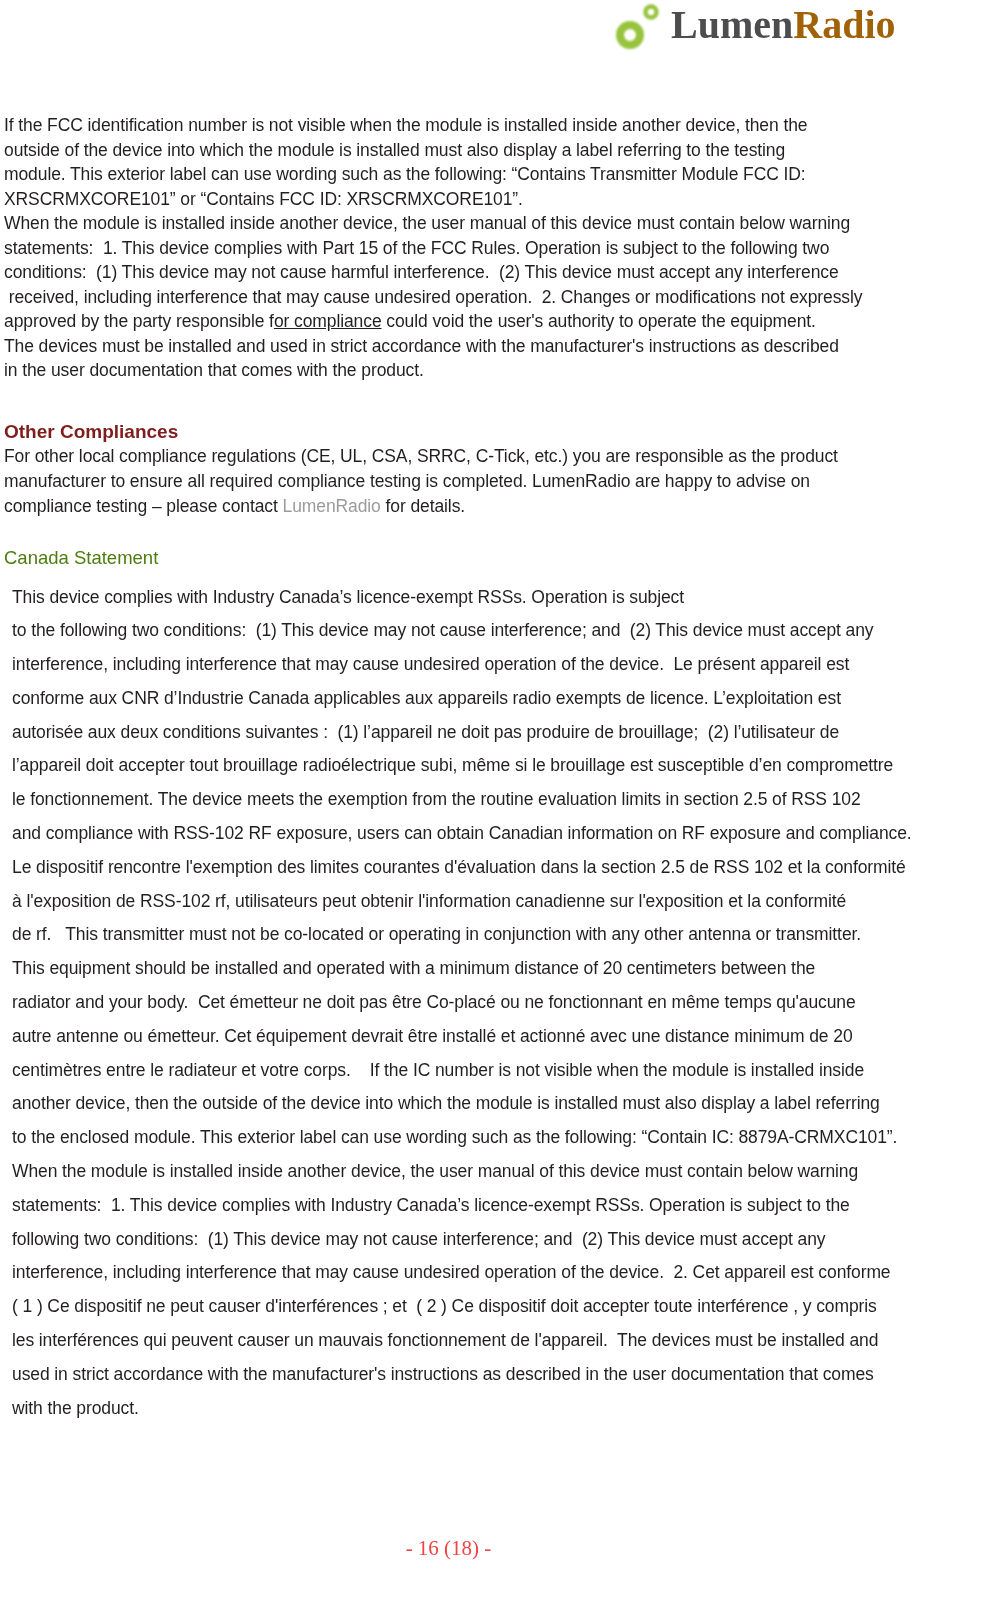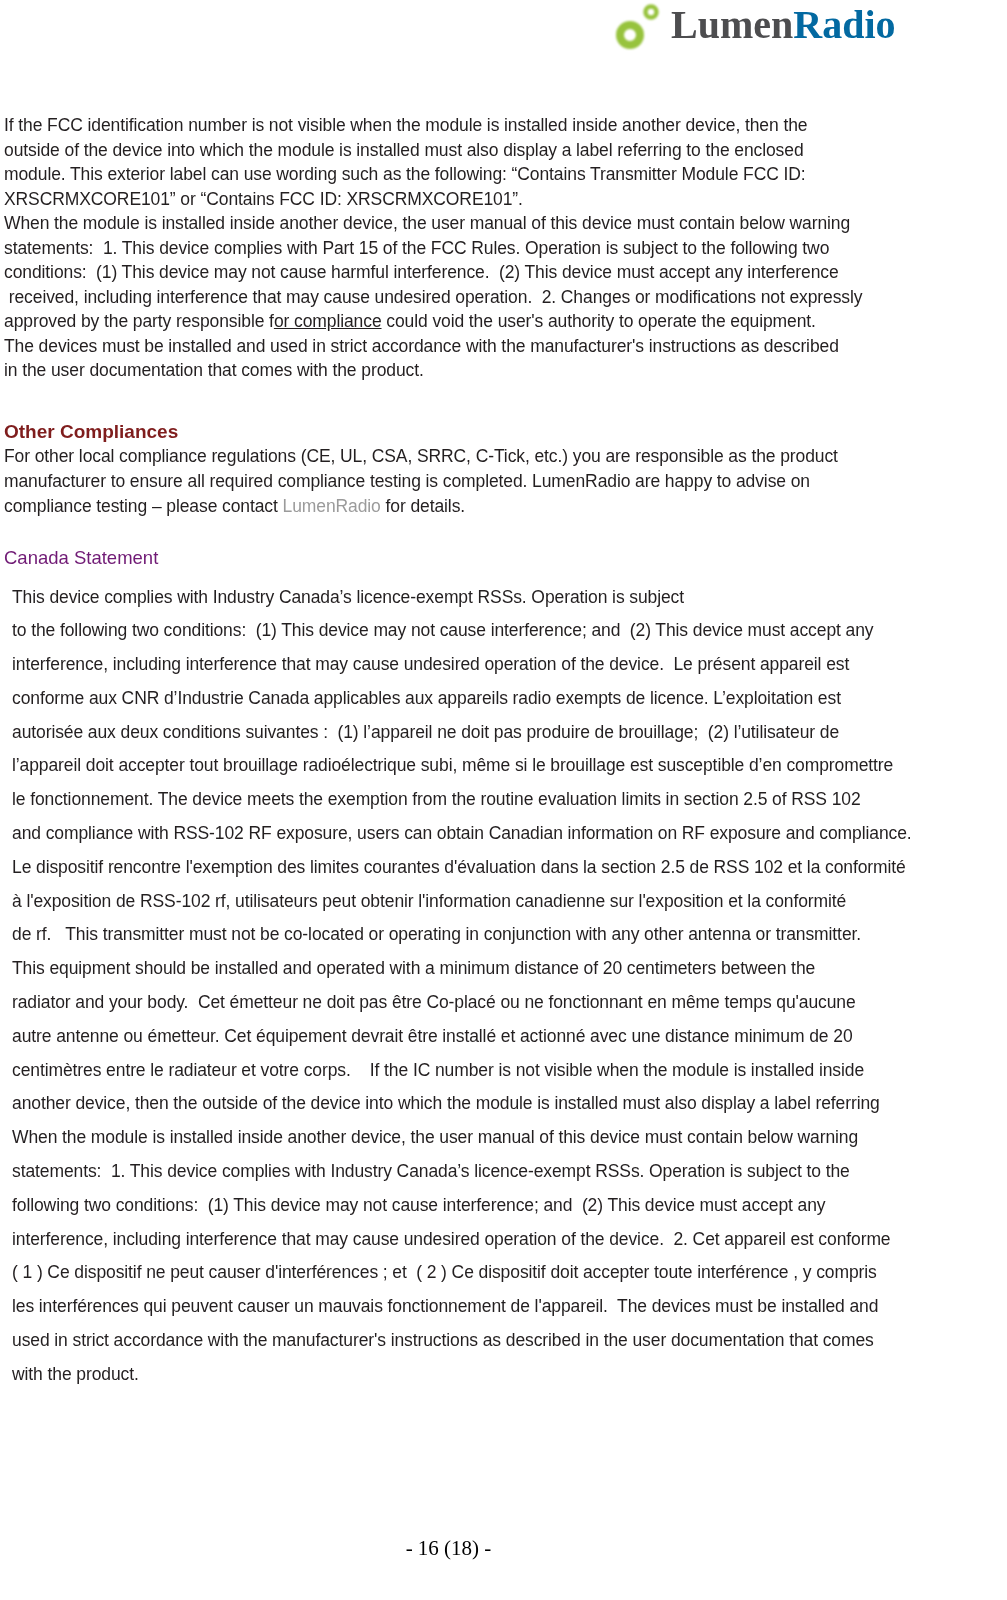--- a/index.html
+++ b/index.html
@@ -15,48 +15,48 @@
     position: absolute; top: 2px; left: 616px;
     display: flex; align-items: flex-start;
   }
   .logo svg { filter: blur(0.8px); margin-top: 1px; }
   .brand {
     font-family: "Liberation Serif", serif;
     font-size: 40px; font-weight: 600; line-height: 46px;
     margin-left: 7px; white-space: nowrap;
   }
   .brand-dark  { color: #4d4d4f; }
-  .brand-green { color: #0369a1; }
+  .brand-green { color: #a16207; }
 
   main { position: absolute; top: 113px; left: 4px; right: 8px; }
   .line {
     white-space: pre;
     overflow: hidden;
     letter-spacing: -0.1px;
   }
   .p1 .line { font-size: 17.5px; line-height: 24.5px; }
   .gray-heading {
     margin: 37px 0 0 0;
     font-size: 19px; font-weight: bold; color: #7f1d1d; line-height: 24px;
   }
   .p2 { margin-top: 0; }
   .p2 .line { font-size: 17.5px; line-height: 25px; }
   .sub-heading {
     margin: 27px 0 0 0;
-    font-size: 18.5px; font-weight: normal; color: #701a75; line-height: 24px;
+    font-size: 18.5px; font-weight: normal; color: #4d7c0f; line-height: 24px;
   }
   .p3 { margin-top: 11px; margin-left: 8px; }
   .p3 .line { font-size: 17.5px; line-height: 33.8px; }
   .underline { text-decoration: underline; }
   .brand-gray { color: #9b9b9b; cursor: pointer; }
   footer {
     position: absolute; top: 1536px; left: 0; width: 1007px;
     text-align: center;
     font-family: "Liberation Serif", serif;
-    font-size: 21px; color: #000000;
+    font-size: 21px; color: #ef4444;
     padding-right: 110px; box-sizing: border-box;
   }
 </style>
 </head>
 <body>
 
 <div class="page">
 
   <header class="logo">
     <svg width="48" height="48" viewBox="0 0 48 48" aria-hidden="true">
@@ -64,21 +64,21 @@
       <circle cx="35" cy="9" r="5.5" fill="none" stroke="#97c33d" stroke-width="4.5"></circle>
     </svg>
     <span class="brand"><span class="brand-dark">Lumen</span><span class="brand-green">Radio</span></span>
   </header>
 
   <main>
 
     <section class="para p1">
       <div>
           <div class="line">If the FCC identification number is not visible when the module is installed inside another device, then the</div>
-          <div class="line">outside of the device into which the module is installed must also display a label referring to the enclosed</div>
+          <div class="line">outside of the device into which the module is installed must also display a label referring to the testing</div>
           <div class="line">module. This exterior label can use wording such as the following: “Contains Transmitter Module FCC ID:</div>
           <div class="line">XRSCRMXCORE101” or “Contains FCC ID: XRSCRMXCORE101”.</div>
           <div class="line">When the module is installed inside another device, the user manual of this device must contain below warning</div>
           <div class="line">statements:  1. This device complies with Part 15 of the FCC Rules. Operation is subject to the following two</div>
           <div class="line">conditions:  (1) This device may not cause harmful interference.  (2) This device must accept any interference</div>
           <div class="line"> received, including interference that may cause undesired operation.  2. Changes or modifications not expressly</div>
         </div>
       <div class="line"><span>approved by the party responsible f</span><span class="underline">or compliance</span><span> could void the user's authority to operate the equipment.</span></div>
       <div>
           <div class="line">The devices must be installed and used in strict accordance with the manufacturer's instructions as described</div>
@@ -109,20 +109,21 @@
           <div class="line">le fonctionnement. The device meets the exemption from the routine evaluation limits in section 2.5 of RSS 102</div>
           <div class="line">and compliance with RSS-102 RF exposure, users can obtain Canadian information on RF exposure and compliance.</div>
           <div class="line">Le dispositif rencontre l'exemption des limites courantes d'évaluation dans la section 2.5 de RSS 102 et la conformité</div>
           <div class="line">à l'exposition de RSS-102 rf, utilisateurs peut obtenir l'information canadienne sur l'exposition et la conformité</div>
           <div class="line">de rf.   This transmitter must not be co-located or operating in conjunction with any other antenna or transmitter.</div>
           <div class="line">This equipment should be installed and operated with a minimum distance of 20 centimeters between the</div>
           <div class="line">radiator and your body.  Cet émetteur ne doit pas être Co-placé ou ne fonctionnant en même temps qu'aucune</div>
           <div class="line">autre antenne ou émetteur. Cet équipement devrait être installé et actionné avec une distance minimum de 20</div>
           <div class="line">centimètres entre le radiateur et votre corps.    If the IC number is not visible when the module is installed inside</div>
           <div class="line">another device, then the outside of the device into which the module is installed must also display a label referring</div>
+          <div class="line">to the enclosed module. This exterior label can use wording such as the following: “Contain IC: 8879A-CRMXC101”.</div>
           <div class="line">When the module is installed inside another device, the user manual of this device must contain below warning</div>
           <div class="line">statements:  1. This device complies with Industry Canada’s licence-exempt RSSs. Operation is subject to the</div>
           <div class="line">following two conditions:  (1) This device may not cause interference; and  (2) This device must accept any</div>
           <div class="line">interference, including interference that may cause undesired operation of the device.  2. Cet appareil est conforme</div>
           <div class="line">( 1 ) Ce dispositif ne peut causer d'interférences ; et  ( 2 ) Ce dispositif doit accepter toute interférence , y compris</div>
           <div class="line">les interférences qui peuvent causer un mauvais fonctionnement de l'appareil.  The devices must be installed and</div>
           <div class="line">used in strict accordance with the manufacturer's instructions as described in the user documentation that comes</div>
           <div class="line">with the product.</div>
         </div>
     </section>

